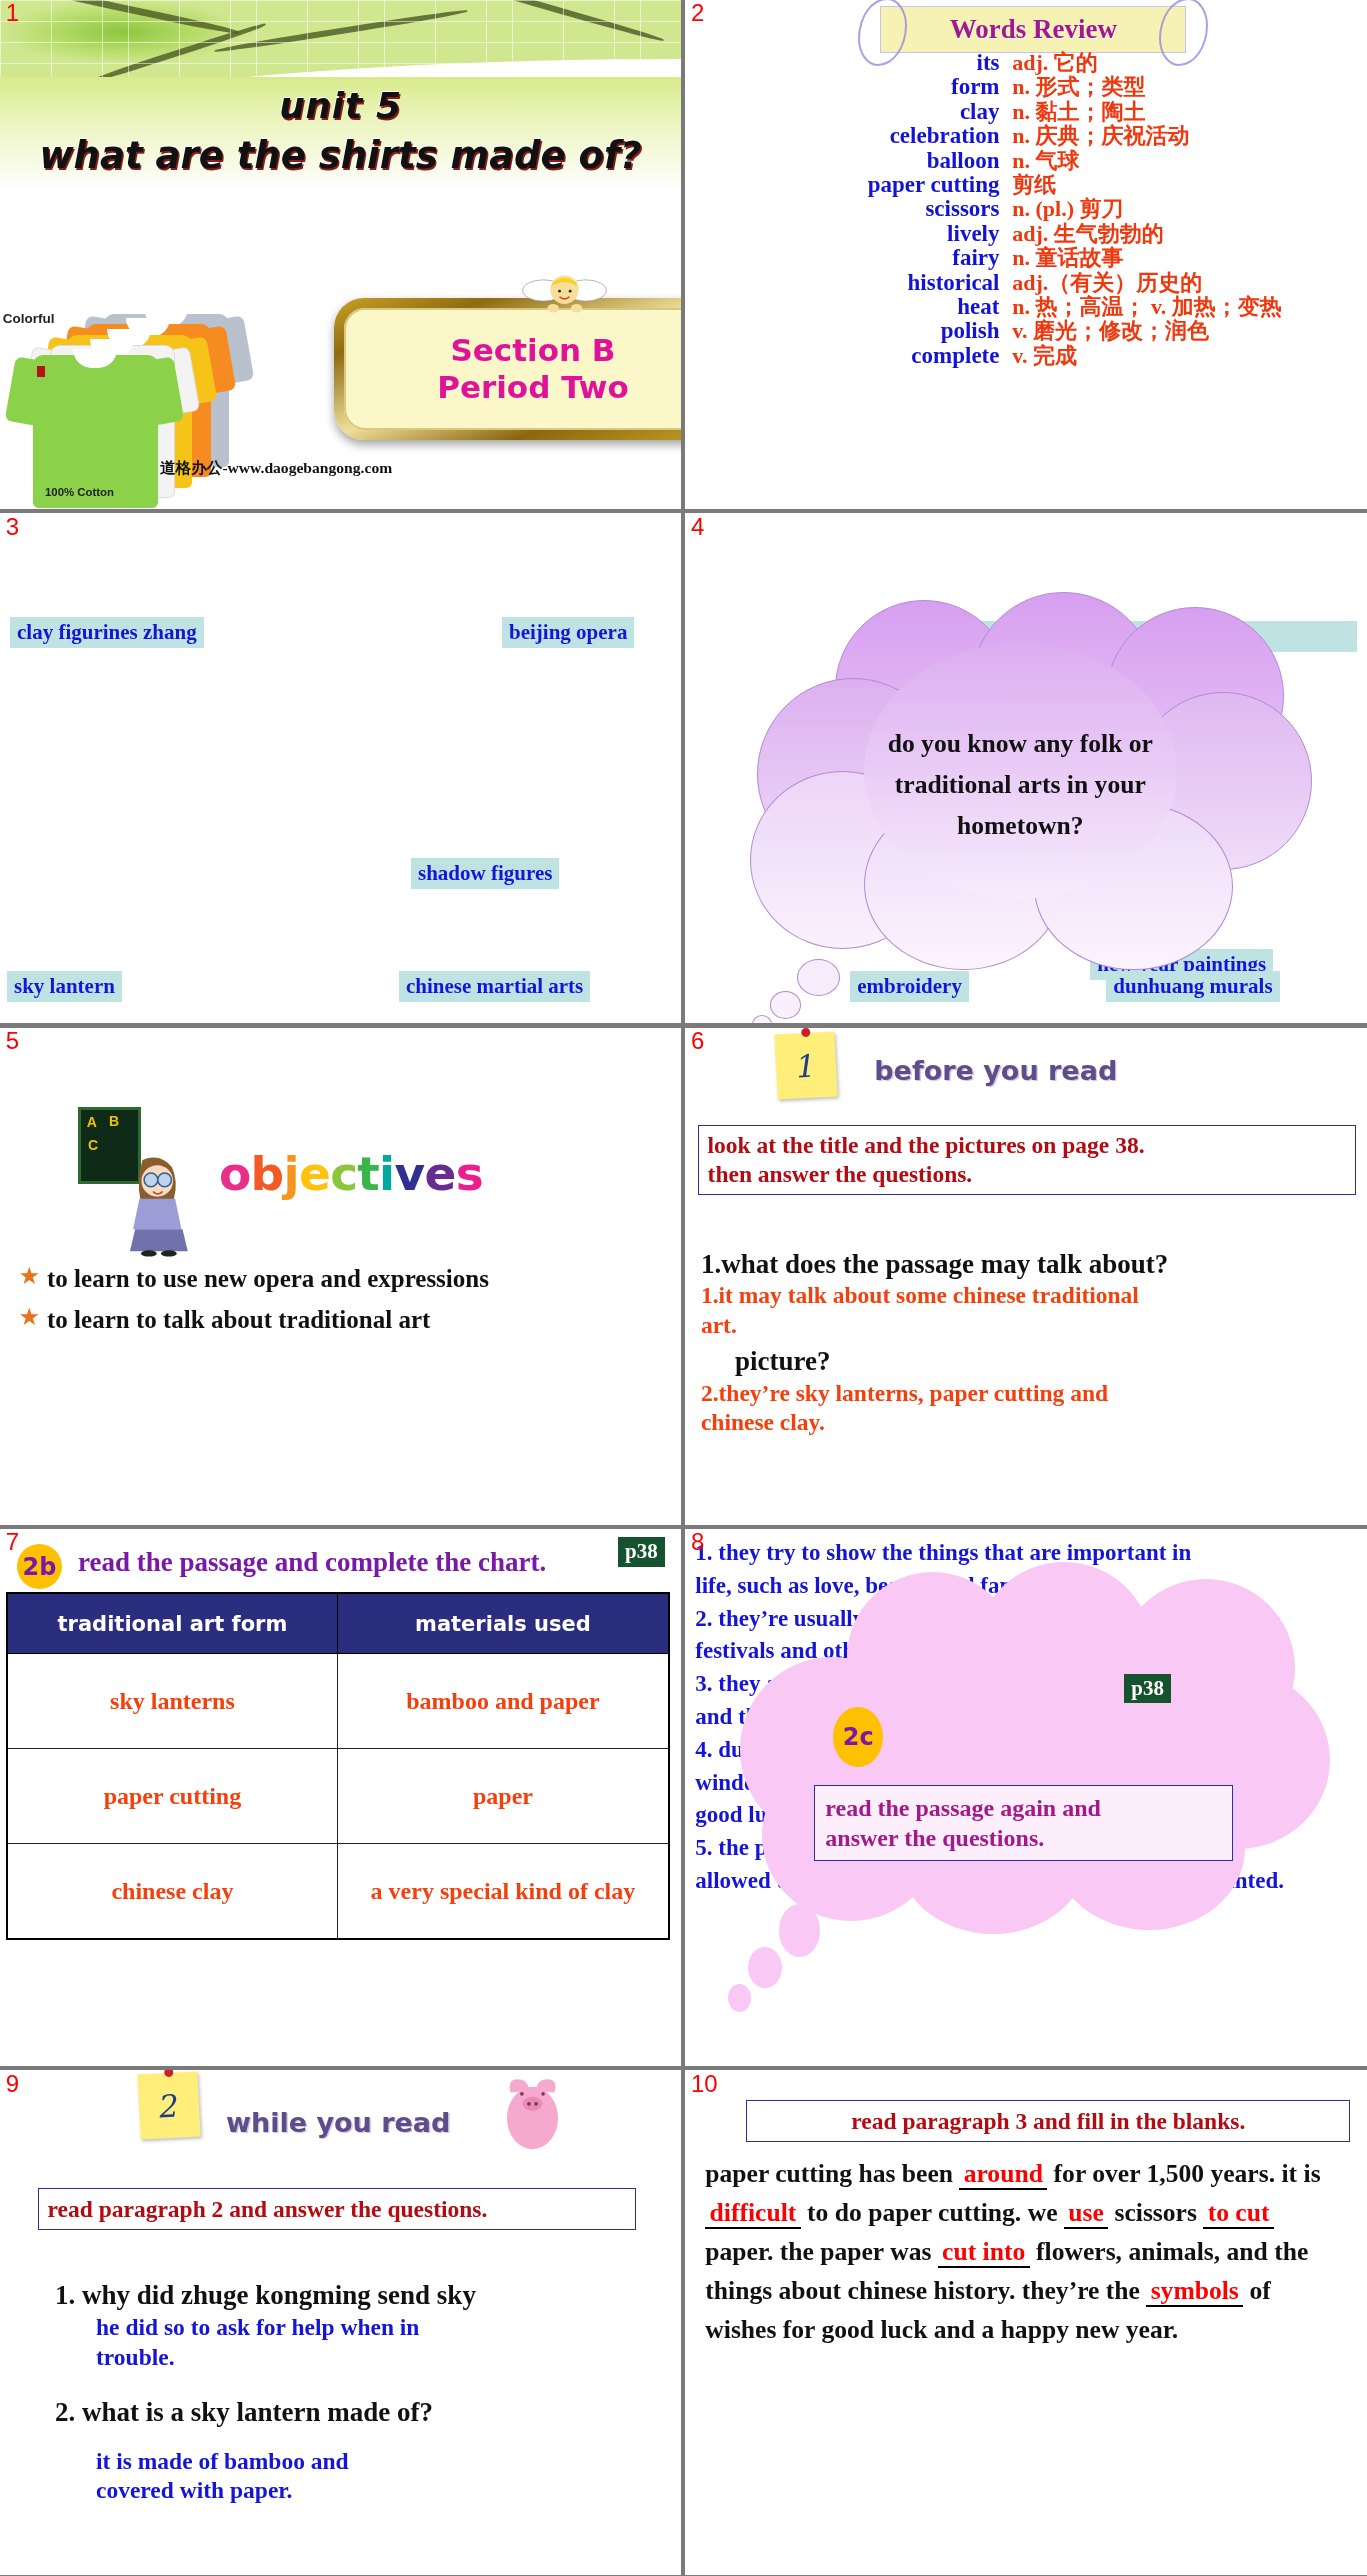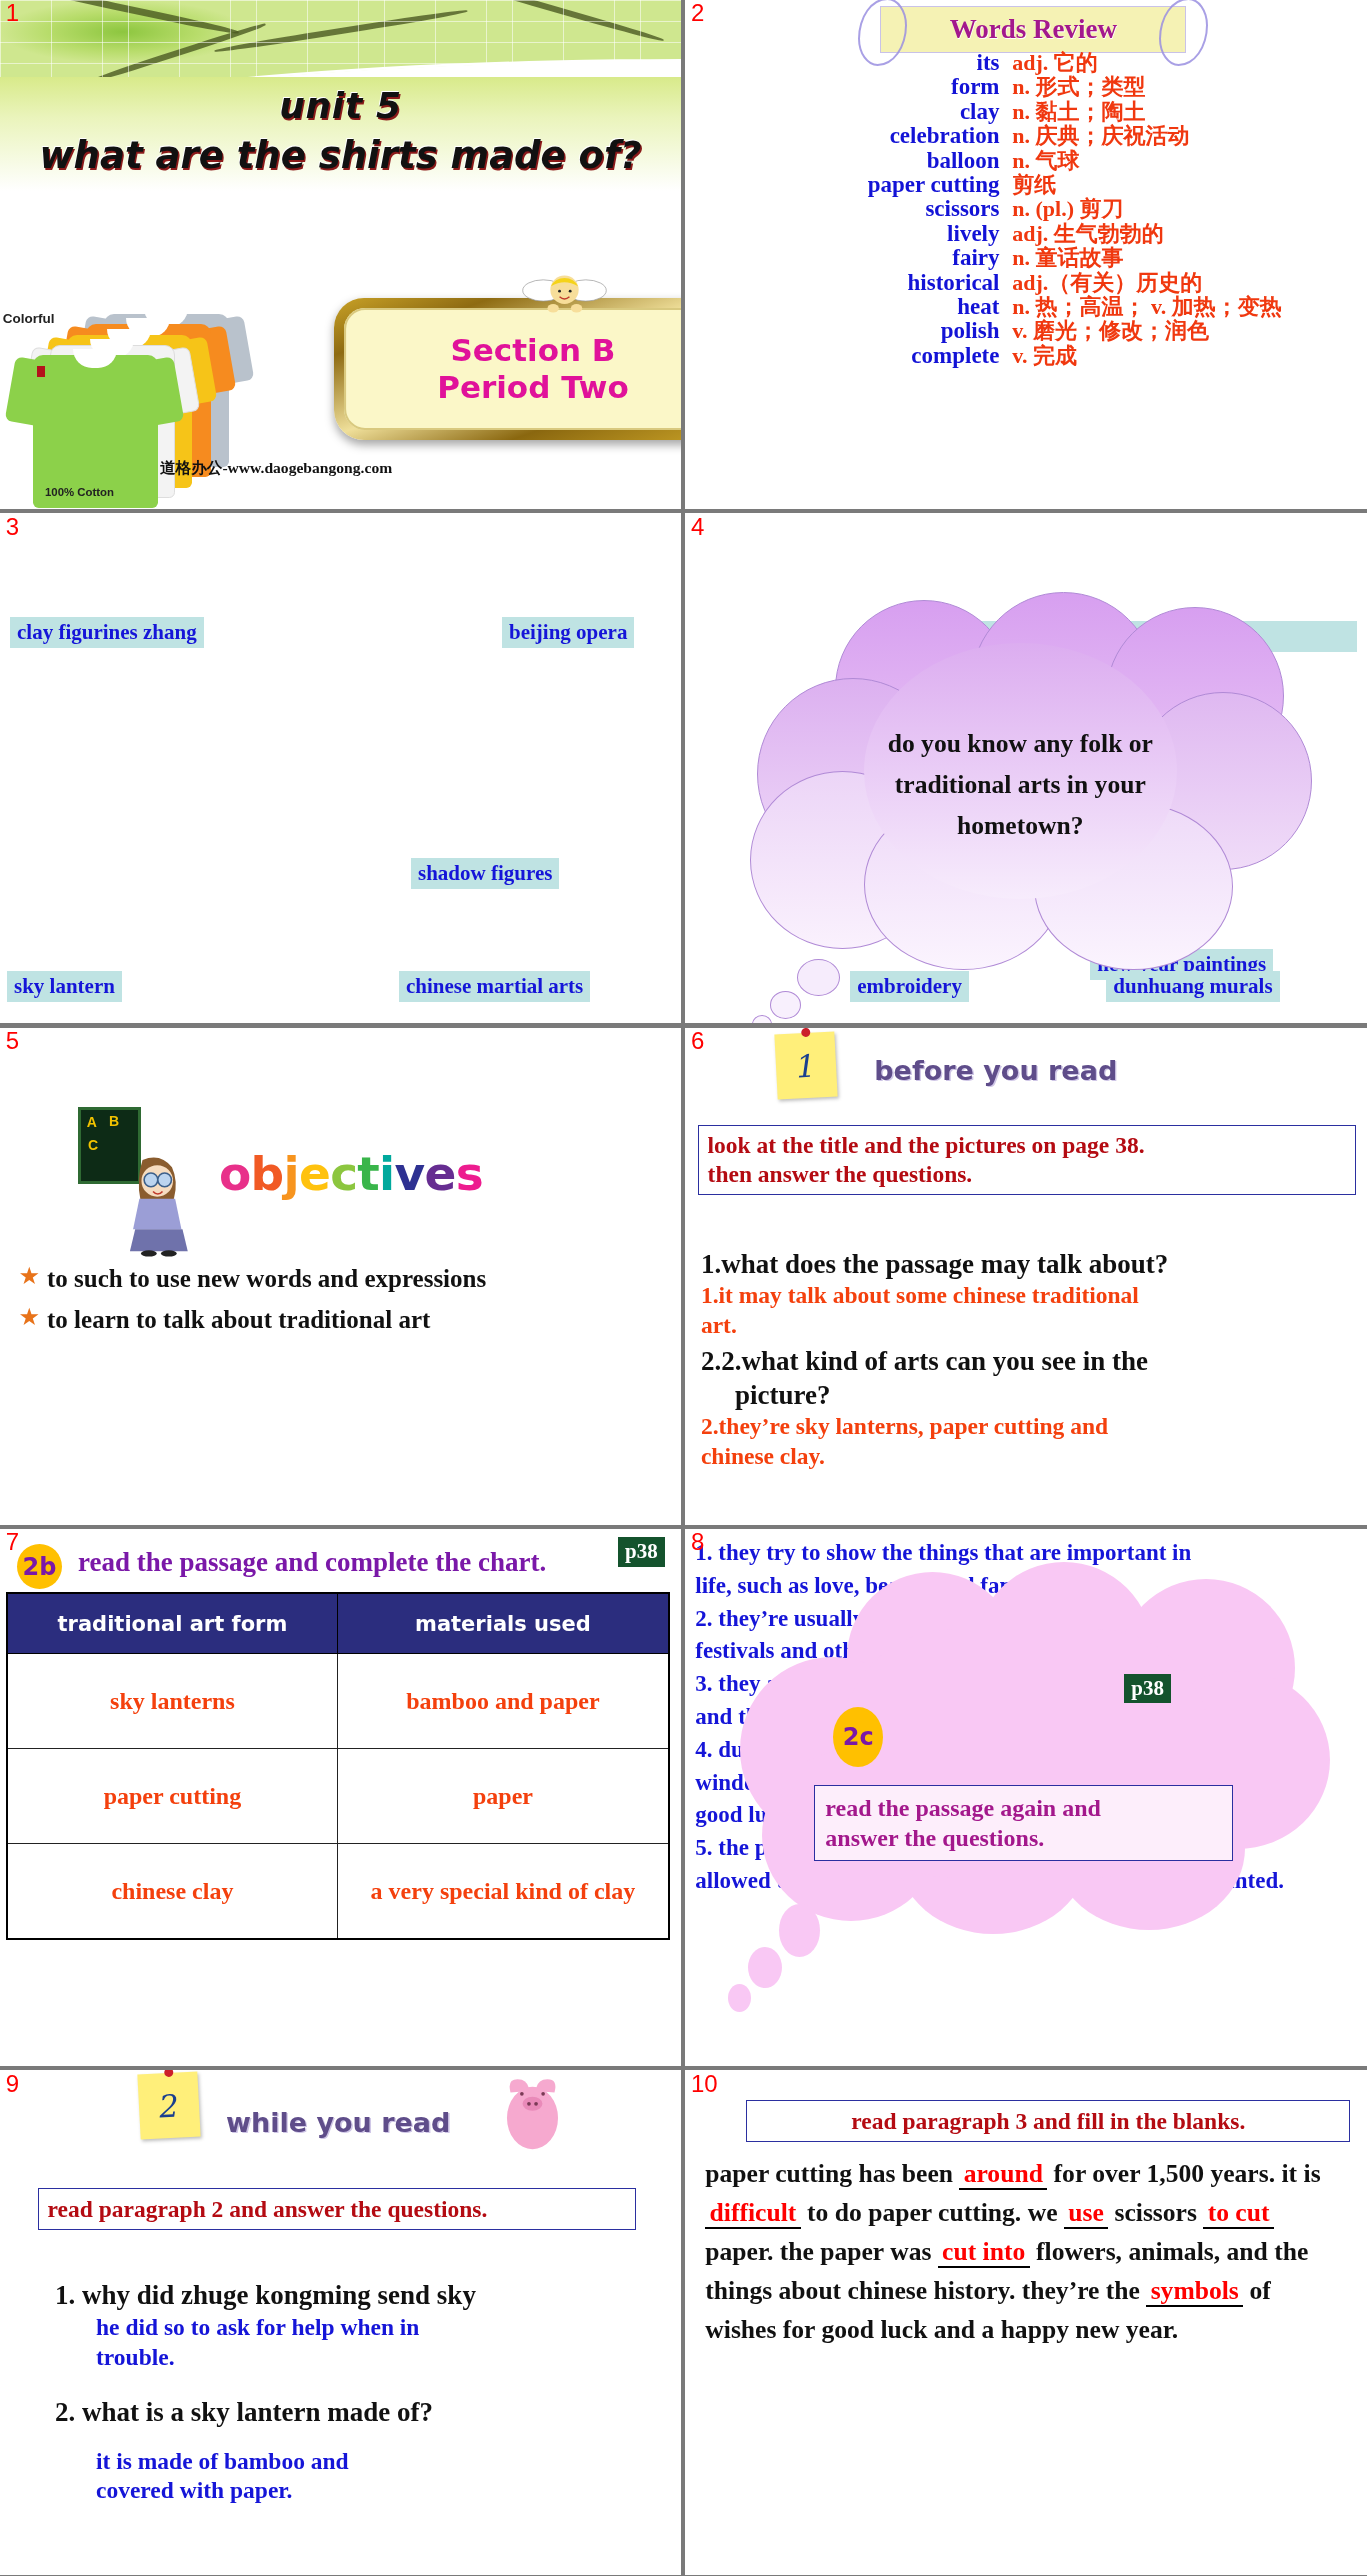--- a/index.html
+++ b/index.html
@@ -431,21 +431,21 @@
           <ellipse cx="110" cy="196" rx="15" ry="6" fill="#222"></ellipse>
         </svg>
       </div>
       <div class="obj-word">
         <i style="color:#e8308a;">o</i><i style="color:#f15a24;">b</i><i style="color:#f7941e;">j</i><i style="color:#ffc20e;">e</i><i style="color:#8cc63f;">c</i><i style="color:#39b54a;">t</i><i style="color:#00a99d;">i</i><i style="color:#2e3192;">v</i><i style="color:#662d91;">e</i><i style="color:#ed1c8f;">s</i>
       </div>
     </div>
     <div class="bullets">
       <div class="bullet">
         <span class="star">★</span>
-        <span class="btext">to such to use new words and expressions</span>
+        <span class="btext">to learn to use new opera and expressions</span>
       </div>
       <div class="bullet">
         <span class="star">★</span>
         <span class="btext">to learn to talk about traditional art</span>
       </div>
     </div>
   </div>
   <div class="vsep"></div>
 
   <div class="slide">
@@ -453,21 +453,20 @@
     <div class="sticky" style="left:91px;top:5.7px;">1</div>
     <div class="head-label" style="left:189px;top:27px;">before you read</div>
     <div class="redbox" style="left:12.8px;top:97px;width:658px;">
       <div class="t">look at the title and the pictures on page 38.</div>
       <div class="t">then answer the questions.</div>
     </div>
     <div class="qa" style="left:15.6px;top:220px;width:658px;">
       <div class="q">1.what does the passage may talk about?</div>
       <div class="a">1.it may talk about some chinese traditional</div>
       <div class="a" style="margin-bottom:5.7px;">art.</div>
-      <div class="q">2.2.what kind of arts can you see in the</div>
       <div class="q" style="padding-left:34px;">picture?</div>
       <div class="a">2.they’re sky lanterns, paper cutting and</div>
       <div class="a">chinese clay.</div>
     </div>
   </div>
 
   <div class="hsep"></div>
   <div class="hsep"></div>
   <div class="hsep"></div>
 

